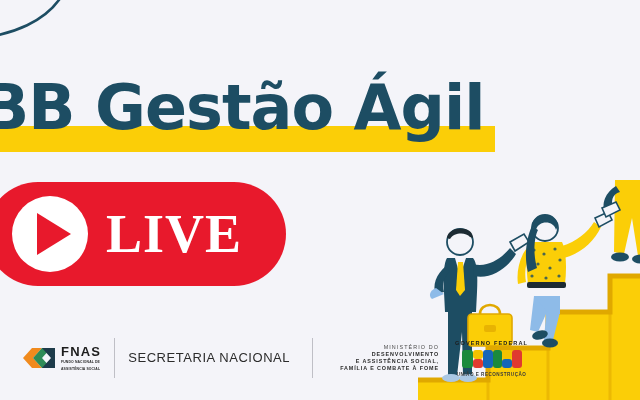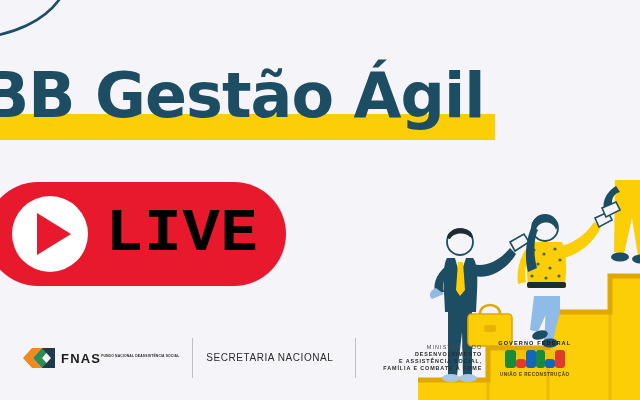--- a/index.html
+++ b/index.html
@@ -8,21 +8,21 @@
     background:#f4f4f9;
     font-family:"Liberation Sans", sans-serif;
     position:relative;
   }
   .stage{position:absolute;inset:0;width:640px;height:400px;overflow:hidden;background:#f4f4f9;}
 
   
   .arc{position:absolute;left:-40px;top:-58px;width:150px;height:110px;pointer-events:none;}
 
   
-  .title-wrap{position:absolute;left:0;top:52px;width:520px;height:88px;padding-left:24px;}
+  .title-wrap{position:absolute;left:0;top:64px;width:520px;height:88px;padding-left:24px;}
   .title-bar{
     position:absolute;left:0;top:62px;width:495px;height:26px;
     background:#fbce07;
   }
   .title-text{
     position:absolute;left:-18px;top:0;
     font-size:62px;line-height:88px;
     font-weight:bold;
     letter-spacing:-1px;
     color:#1d4d63;
@@ -47,52 +47,52 @@
   }
   .live-play-circle .tri{
     width:0;height:0;
     margin-left:8px;
     border-top:21px solid transparent;
     border-bottom:21px solid transparent;
     border-left:34px solid #e8192c;
   }
   .live-label{
     margin-left:18px;
-    color:#000000;
-    font-size:62px;
+    color:#ffffff;
+    font-size:54px;
     font-weight:bold;
     letter-spacing:1px;
     line-height:1;
-    font-family:Liberation Mono, monospace;
+    font-family:Liberation Serif, serif;
   }
 
   
   .illus{position:absolute;left:410px;top:180px;width:240px;height:225px;}
 
   
   .footer{
     position:absolute;left:22px;top:334px;
     display:flex;align-items:center;height:48px;
   }
   .f-block{display:flex;align-items:center;height:100%;}
   .divider{width:1px;height:40px;background:#bfbfc6;margin:0 13px;}
 
   .fnas{display:flex;align-items:center;}
   .fnas-mark{width:34px;height:26px;margin-right:5px;}
-  .fnas-txt{display:flex;flex-direction:row;justify-content:center;}
+  .fnas-txt{display:flex;flex-direction:column;justify-content:center;}
   .fnas-name{
     font-size:13px;font-weight:bold;color:#1c1c1c;letter-spacing:1.2px;line-height:13px;
   }
   .fnas-sub{
     font-size:3.4px;font-weight:bold;color:#2a2a2a;letter-spacing:.15px;line-height:4.4px;
     margin-top:2px;
   }
 
   .sec-txt{display:flex;flex-direction:column;justify-content:center;}
-  .sec-l1{font-size:10px;color:#2b2b2b;letter-spacing:.55px;line-height:12px;}
+  .sec-l1{font-size:13px;color:#2b2b2b;letter-spacing:.55px;line-height:12px;}
   .sec-l2{font-size:10px;color:#161616;font-weight:bold;letter-spacing:.5px;line-height:12px;}
 
   .min-txt{display:flex;flex-direction:column;align-items:flex-end;justify-content:center;text-align:right;}
   .min-l{font-size:5.4px;font-weight:bold;color:#2b2b2b;letter-spacing:.9px;line-height:7px;}
   .min-l.first{letter-spacing:1.1px;font-weight:normal;color:#4a4a4a;}
 
   .gov{display:flex;flex-direction:column;align-items:center;justify-content:center;margin-left:16px;}
   .gov-top{font-size:5.6px;font-weight:bold;color:#1c1c1c;letter-spacing:1.1px;line-height:8px;}
   .gov-mark{margin:1px 0;}
   .gov-bot{font-size:4.6px;font-weight:bold;color:#3a3a3a;letter-spacing:.5px;line-height:7px;}

